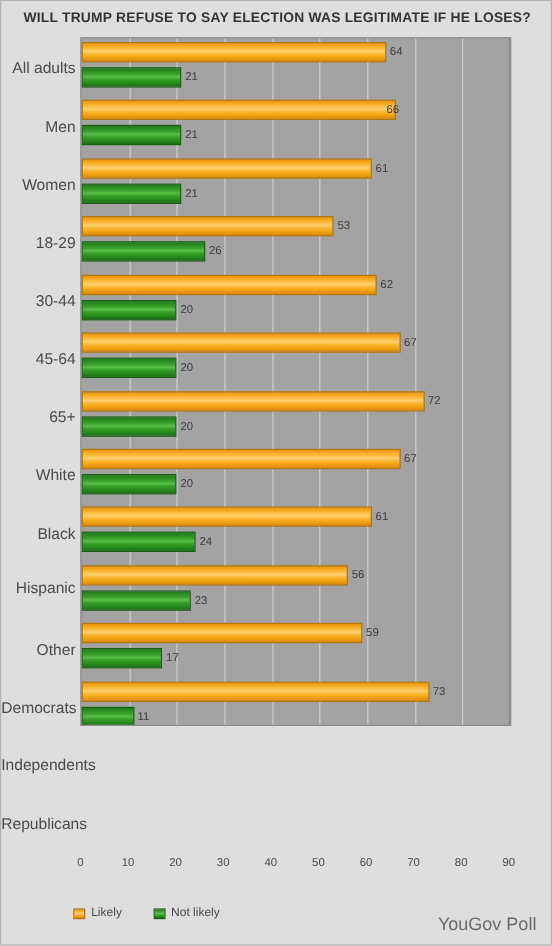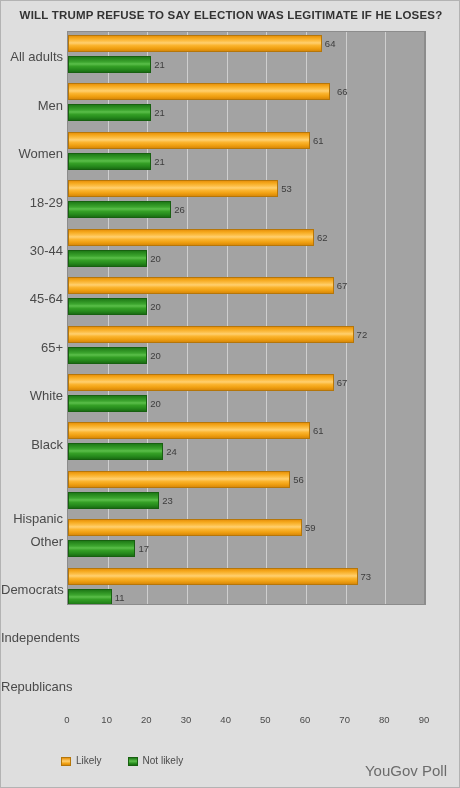--- a/index.html
+++ b/index.html
@@ -192,21 +192,21 @@
   <div id="cat-labels">
       <div class="cat-label" style="top: 19.2143px;">All adults</div>
       <div class="cat-label" style="top: 67.6429px;">Men</div>
       <div class="cat-label" style="top: 116.071px;">Women</div>
       <div class="cat-label" style="top: 164.5px;">18-29</div>
       <div class="cat-label" style="top: 212.929px;">30-44</div>
       <div class="cat-label" style="top: 261.357px;">45-64</div>
       <div class="cat-label" style="top: 309.786px;">65+</div>
       <div class="cat-label" style="top: 358.214px;">White</div>
       <div class="cat-label" style="top: 406.643px;">Black</div>
-      <div class="cat-label" style="top: 481px;">Hispanic</div>
+      <div class="cat-label" style="top: 452px;">Hispanic</div>
       <div class="cat-label" style="top: 503.5px;">Other</div>
       <div class="cat-label" style="top: 551.929px;">Democrats</div>
       <div class="cat-label" style="top: 600.357px;">Independents</div>
       <div class="cat-label" style="top: 648.786px;">Republicans</div>
     </div>
 
   <div id="plot-area">
     <div id="grid-layer">
         <div class="gridline" style="left: 39.6667px;"></div>
         <div class="gridline" style="left: 79.3333px;"></div>
@@ -220,21 +220,21 @@
       </div>
     <div id="bars-layer">
         <div class="bar-group" style="top: 0px; height: 48.4286px;">
           <div class="bar likely" style="width: 253.867px;"></div>
           <div class="bar-value likely-v" style="left: 256.867px;">64</div>
           <div class="bar notlikely" style="width: 83.3px;"></div>
           <div class="bar-value notlikely-v" style="left: 86.3px;">21</div>
         </div>
         <div class="bar-group" style="top: 48.4286px; height: 48.4286px;">
           <div class="bar likely" style="width: 261.8px;"></div>
-          <div class="bar-value likely-v" style="left: 269px; text-align: center;">66</div>
+          <div class="bar-value likely-v" style="left: 254px; text-align: center;">66</div>
           <div class="bar notlikely" style="width: 83.3px;"></div>
           <div class="bar-value notlikely-v" style="left: 86.3px;">21</div>
         </div>
         <div class="bar-group" style="top: 96.8571px; height: 48.4286px;">
           <div class="bar likely" style="width: 241.967px;"></div>
           <div class="bar-value likely-v" style="left: 244.967px;">61</div>
           <div class="bar notlikely" style="width: 83.3px;"></div>
           <div class="bar-value notlikely-v" style="left: 86.3px;">21</div>
         </div>
         <div class="bar-group" style="top: 145.286px; height: 48.4286px;">

